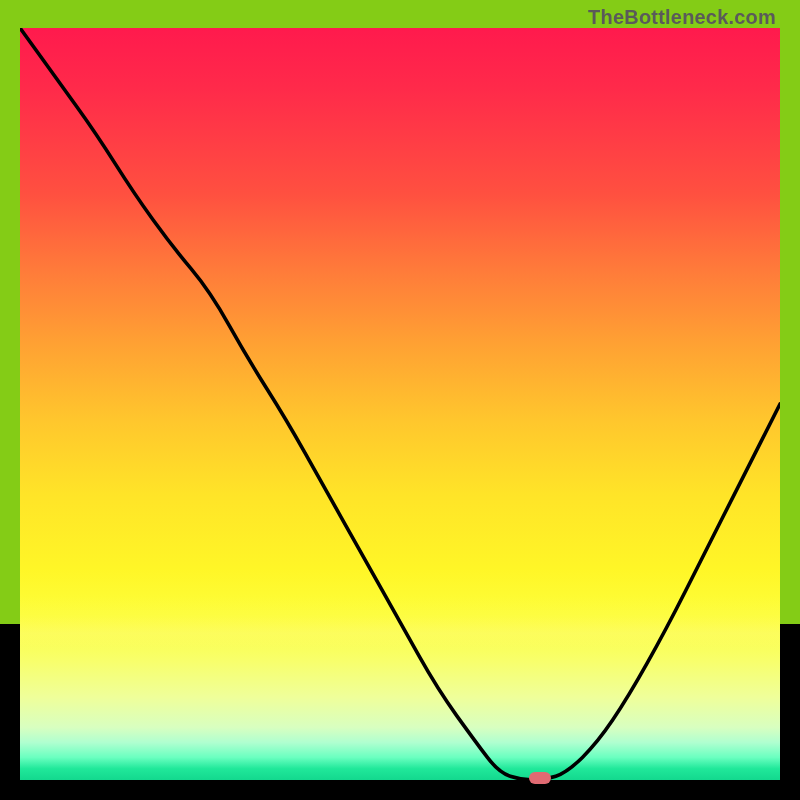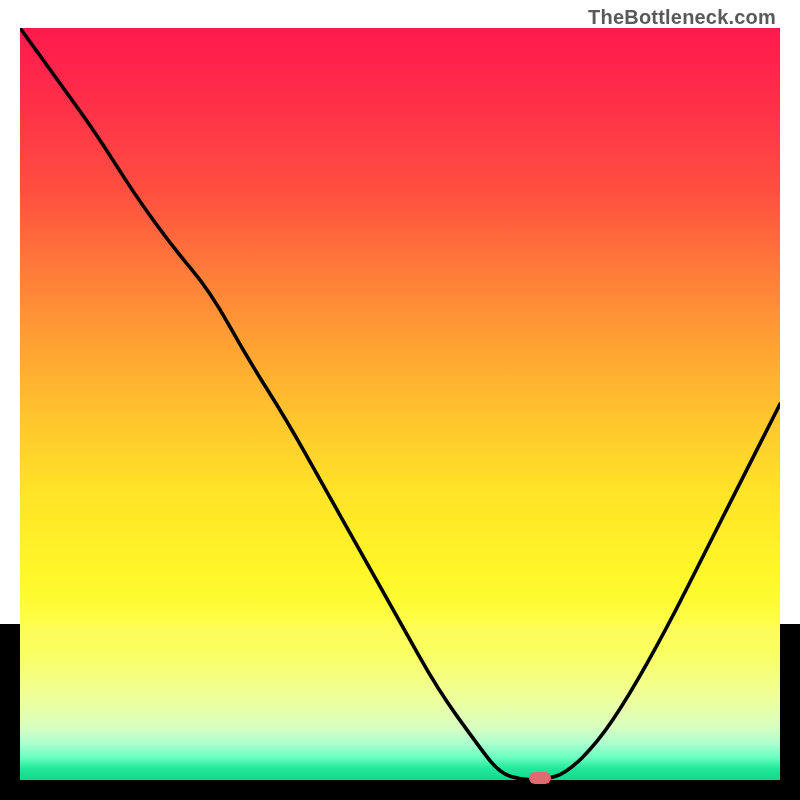--- a/index.html
+++ b/index.html
@@ -1,17 +1,17 @@
 <!DOCTYPE html>
 <html><head>
 <meta charset="utf-8">
 <style>
   * { margin: 0; padding: 0; box-sizing: border-box; }
   html, body { width: 800px; height: 800px; background: #000; font-family: Arial, sans-serif; overflow: hidden; }
-  .container { width: 800px; height: 624px; background: #ffffff; position: relative; }
+  .container { width: 800px; height: 624px; background: #84cc16; position: relative; }
   .watermark {
     position: absolute;
     top: 6px;
     right: 24px;
     color: #5a5a5a;
     font-size: 20px;
     font-weight: bold;
     letter-spacing: 0.2px;
     z-index: 10;
   }

